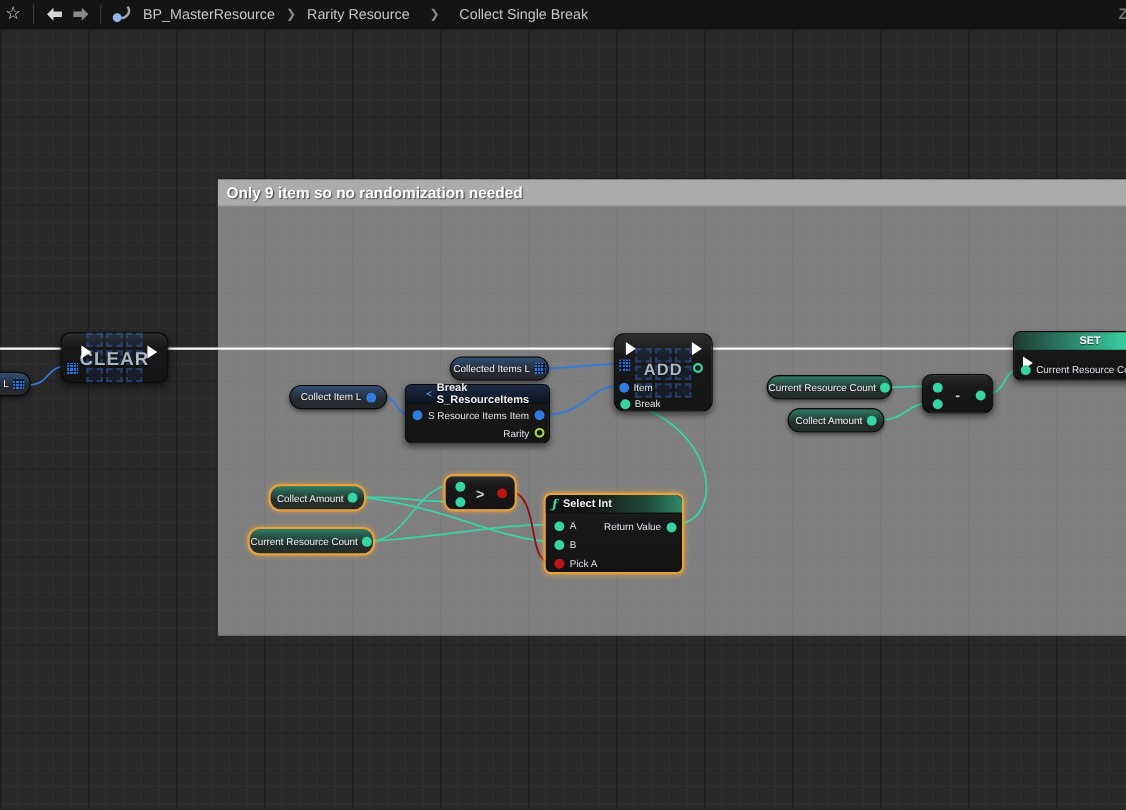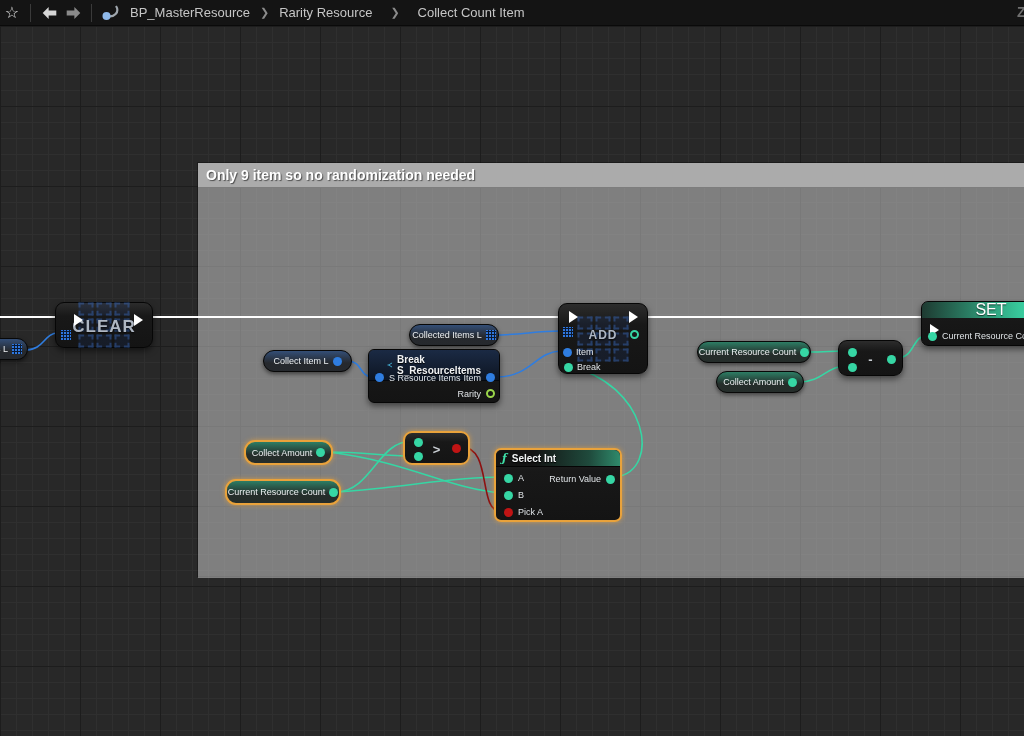--- a/index.html
+++ b/index.html
@@ -72,38 +72,38 @@
   .n-clear{left:55px;top:302px;width:98px;height:46px;}
   .n-clear .big-title{top:14px;font-size:17px;}
   .n-clear .node-watermark{grid-template-columns:repeat(3,15px);}
   
   .n-cutpill{left:-60px;top:338px;width:88px;justify-content:flex-end;padding-right:5px;}
   
   .n-collected{left:409px;top:324px;width:90px;}
   .n-collectitem{left:263px;top:350px;width:89px;}
   
   .n-break{left:368px;top:349px;width:132px;height:54px;border-radius:6px;}
-  .n-break .hdr{height:31px;background:linear-gradient(180deg,#1b2a44,#0d1522);border-radius:5px 5px 0 0;
+  .n-break .hdr{height:17px;background:linear-gradient(180deg,#1b2a44,#0d1522);border-radius:5px 5px 0 0;
     display:flex;align-items:center;gap:4px;padding:0 18px;border-bottom:1px solid #05080e;}
   .n-break .hdr .t{font-size:10px;font-weight:bold;color:#f0f2f4;text-shadow:0 1px 1px #000;}
   
   .n-add{left:558px;top:303px;width:90px;height:71px;}
-  .n-add .big-title{top:24px;font-size:12px;}
+  .n-add .big-title{top:24px;font-size:15px;}
   
   .n-crc-top{left:697px;top:341px;width:114px;}
   .n-ca-top{left:716px;top:371px;width:88px;}
   
   .n-sub{left:838px;top:340px;width:65px;height:36px;}
   .op-glyph{position:absolute;left:0;right:0;text-align:center;font-weight:bold;color:#c9ced3;}
   .n-sub .op-glyph{top:11px;font-size:13px;}
   
   .n-set{left:921px;top:301px;width:140px;height:45px;border-radius:7px;overflow:hidden;}
   .n-set .hdr{height:16px;background:linear-gradient(90deg,#1e3a31,#37c79a 70%,#49e0b2);
     display:flex;align-items:center;justify-content:center;}
-  .n-set .hdr .t{font-size:16px;font-weight:normal;color:#fff;text-shadow:0 1px 1px rgba(0,0,0,.6);}
+  .n-set .hdr .t{font-size:10px;font-weight:bold;color:#fff;text-shadow:0 1px 1px rgba(0,0,0,.6);}
   
   .n-ca-sel{left:244px;top:440px;width:89px;height:25px;}
   .n-crc-sel{left:225px;top:479px;width:116px;height:26px;}
   
   .n-gt{left:403px;top:431px;width:67px;height:34px;}
   .n-gt .op-glyph{top:9px;font-size:13px;}
   
   .n-select{left:494px;top:448px;width:128px;height:74px;border-radius:7px;}
   .n-select .hdr{height:17px;border-radius:6px 6px 0 0;
     background:linear-gradient(90deg,#131313 30%,#1f4a3c 75%,#2f8a6b);
@@ -133,21 +133,21 @@
   <div class="icon-btn">
     <svg width="22" height="18" viewBox="0 0 22 18">
       <path d="M17 2 C 21 8, 15 14, 8 12" stroke="#9fa6ad" stroke-width="2.2" fill="none"></path>
       <circle cx="7.5" cy="12" r="4" fill="#8fb9ea"></circle>
     </svg>
   </div>
   <span class="crumb">BP_MasterResource</span>
   <span class="chev">❯</span>
   <span class="crumb">Rarity Resource</span>
   <span class="chev" style="margin:0 10px;">❯</span>
-  <span class="crumb">Collect Count Item</span>
+  <span class="crumb">Collect Single Break</span>
   <span class="zoom-label">Zo</span>
 </div>
 
 <div class="canvas"></div>
 
 <div class="comment">
   <div class="comment-header">
     <span class="comment-title">Only 9 item so no randomization needed</span>
   </div>
   <div class="comment-body"></div>

